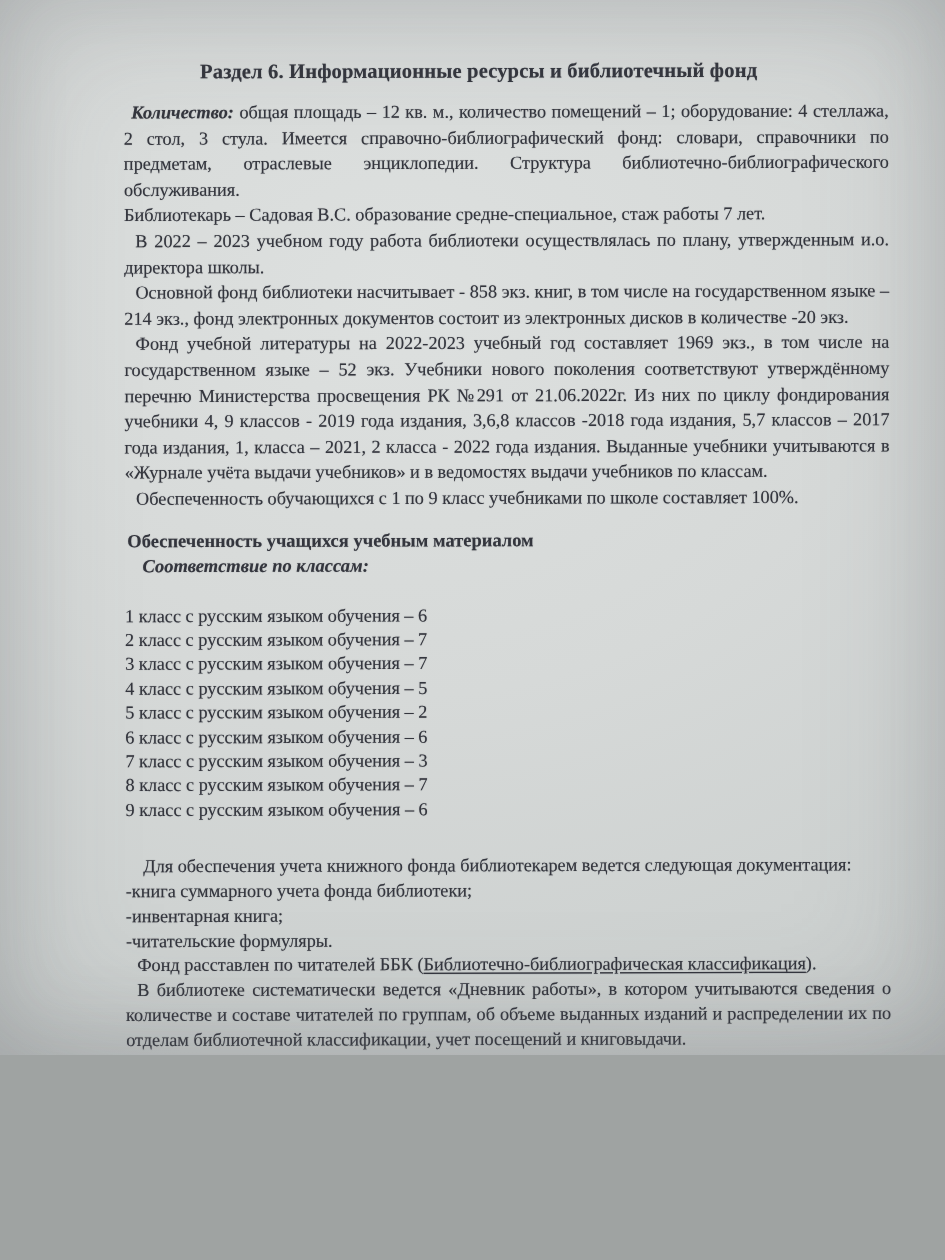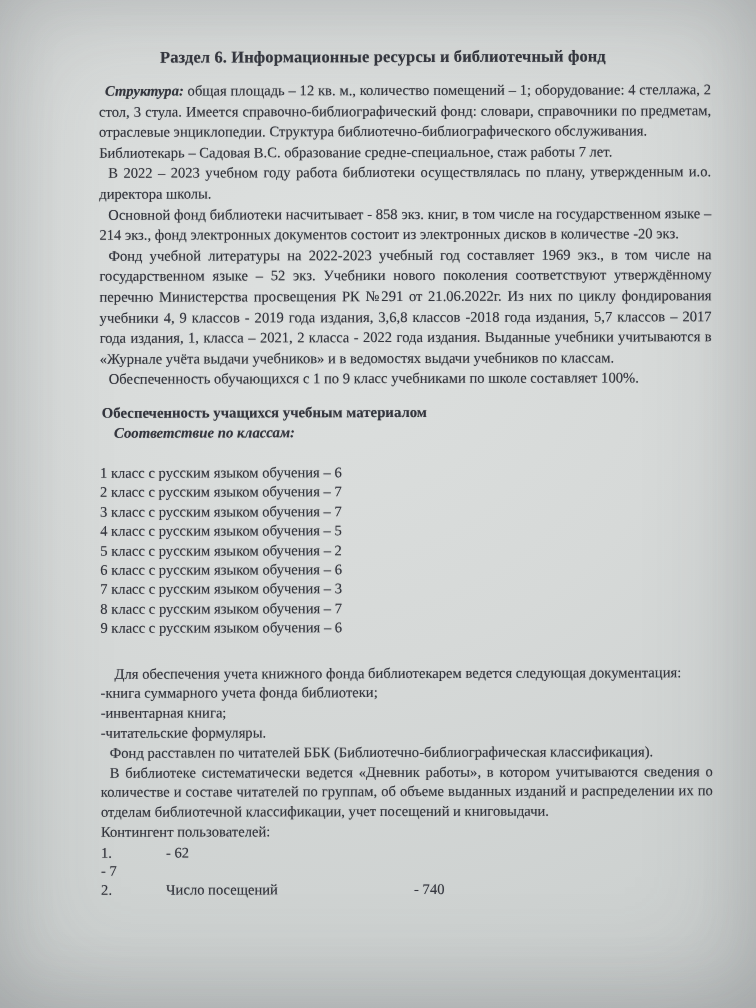--- a/index.html
+++ b/index.html
@@ -1,18 +1,18 @@
 <!DOCTYPE html>
 <html><head>
 <meta charset="utf-8">
 <style>
   html,body{margin:0;padding:0;background:#9fa3a2;}
   .photo{
     position:relative;
-    width:756px;height:1008px;
+    width:756px;height:844px;
     margin:0 auto;
     overflow:hidden;
     background:
       radial-gradient(ellipse 130% 95% at 42% 28%, #dde0df 0%, #d6d9d8 40%, #cdd1d0 72%, #c2c6c5 100%);
     font-family:"Liberation Serif","DejaVu Serif",serif;
     color:#34363e;
   }
   .photo::after{
     content:"";
     position:absolute;inset:0;pointer-events:none;
@@ -35,38 +35,38 @@
   .ind9{text-indent:9px;}
   .ind14{text-indent:14px;}
   .bi{font-weight:700;font-style:italic;}
   .h2{margin:15px 0 0 2px;font-size:14.8px;font-weight:700;}
   .h3{margin:3px 0 0 14px;font-size:14.8px;font-weight:700;font-style:italic;}
   .classlist{margin-top:22px;font-size:14.6px;line-height:19.4px;}
   .classline{white-space:nowrap;}
   .records{margin-top:26px;font-size:14.6px;line-height:19.8px;}
   .records p{margin:0;text-align:justify;}
   .bbk{text-align:left !important;}
-  .ul{text-underline-offset:2px;}
+  .ul{text-decoration:underline;text-underline-offset:2px;}
   .users{margin-top:1px;}
   .u-row{display:flex;line-height:18.6px;}
   .u-num{width:65px;flex:0 0 auto;}
   .u-label{width:248px;flex:0 0 auto;}
   .u-row.sub .u-label{width:313px;padding-left:25px;box-sizing:border-box;}
   .u-val{flex:0 0 auto;}
 </style>
 </head>
 <body>
 
 <div class="photo">
   <div class="sheet">
 
     <h1 class="title">Раздел 6. Информационные ресурсы и библиотечный фонд</h1>
 
     <div class="bodytext">
-      <p class="ind6"><span class="bi">Структура:</span><span> общая площадь – 12 кв. м., количество помещений – 1; оборудование: 4 стеллажа, 2 стол, 3 стула. Имеется справочно-библиографический фонд: словари, справочники по предметам, отраслевые энциклопедии. Структура библиотечно-библиографического обслуживания.</span></p>
+      <p class="ind6"><span class="bi">Количество:</span><span> общая площадь – 12 кв. м., количество помещений – 1; оборудование: 4 стеллажа, 2 стол, 3 стула. Имеется справочно-библиографический фонд: словари, справочники по предметам, отраслевые энциклопедии. Структура библиотечно-библиографического обслуживания.</span></p>
       <p>Библиотекарь – Садовая В.С. образование средне-специальное, стаж работы 7 лет.</p>
       <p class="ind9">В 2022 – 2023 учебном году работа библиотеки осуществлялась по плану, утвержденным и.о. директора школы.</p>
       <p class="ind9">Основной фонд библиотеки насчитывает - 858 экз. книг, в том числе на государственном языке –214 экз., фонд электронных документов состоит из электронных дисков в количестве -20 экз.</p>
       <p class="ind9">Фонд учебной литературы на 2022-2023 учебный год составляет 1969 экз., в том числе на государственном языке – 52 экз. Учебники нового поколения соответствуют утверждённому перечню Министерства просвещения  РК №291 от 21.06.2022г. Из них по циклу фондирования учебники 4, 9 классов - 2019 года издания, 3,6,8 классов -2018 года издания, 5,7 классов – 2017 года издания, 1, класса – 2021, 2 класса - 2022 года издания. Выданные учебники учитываются в «Журнале учёта выдачи учебников» и в ведомостях выдачи учебников по классам.</p>
       <p class="ind9">Обеспеченность обучающихся с 1 по 9 класс учебниками по школе составляет 100%.</p>
     </div>
 
     <h2 class="h2">Обеспеченность учащихся учебным материалом</h2>
     <h3 class="h3">Соответствие по классам:</h3>
 

